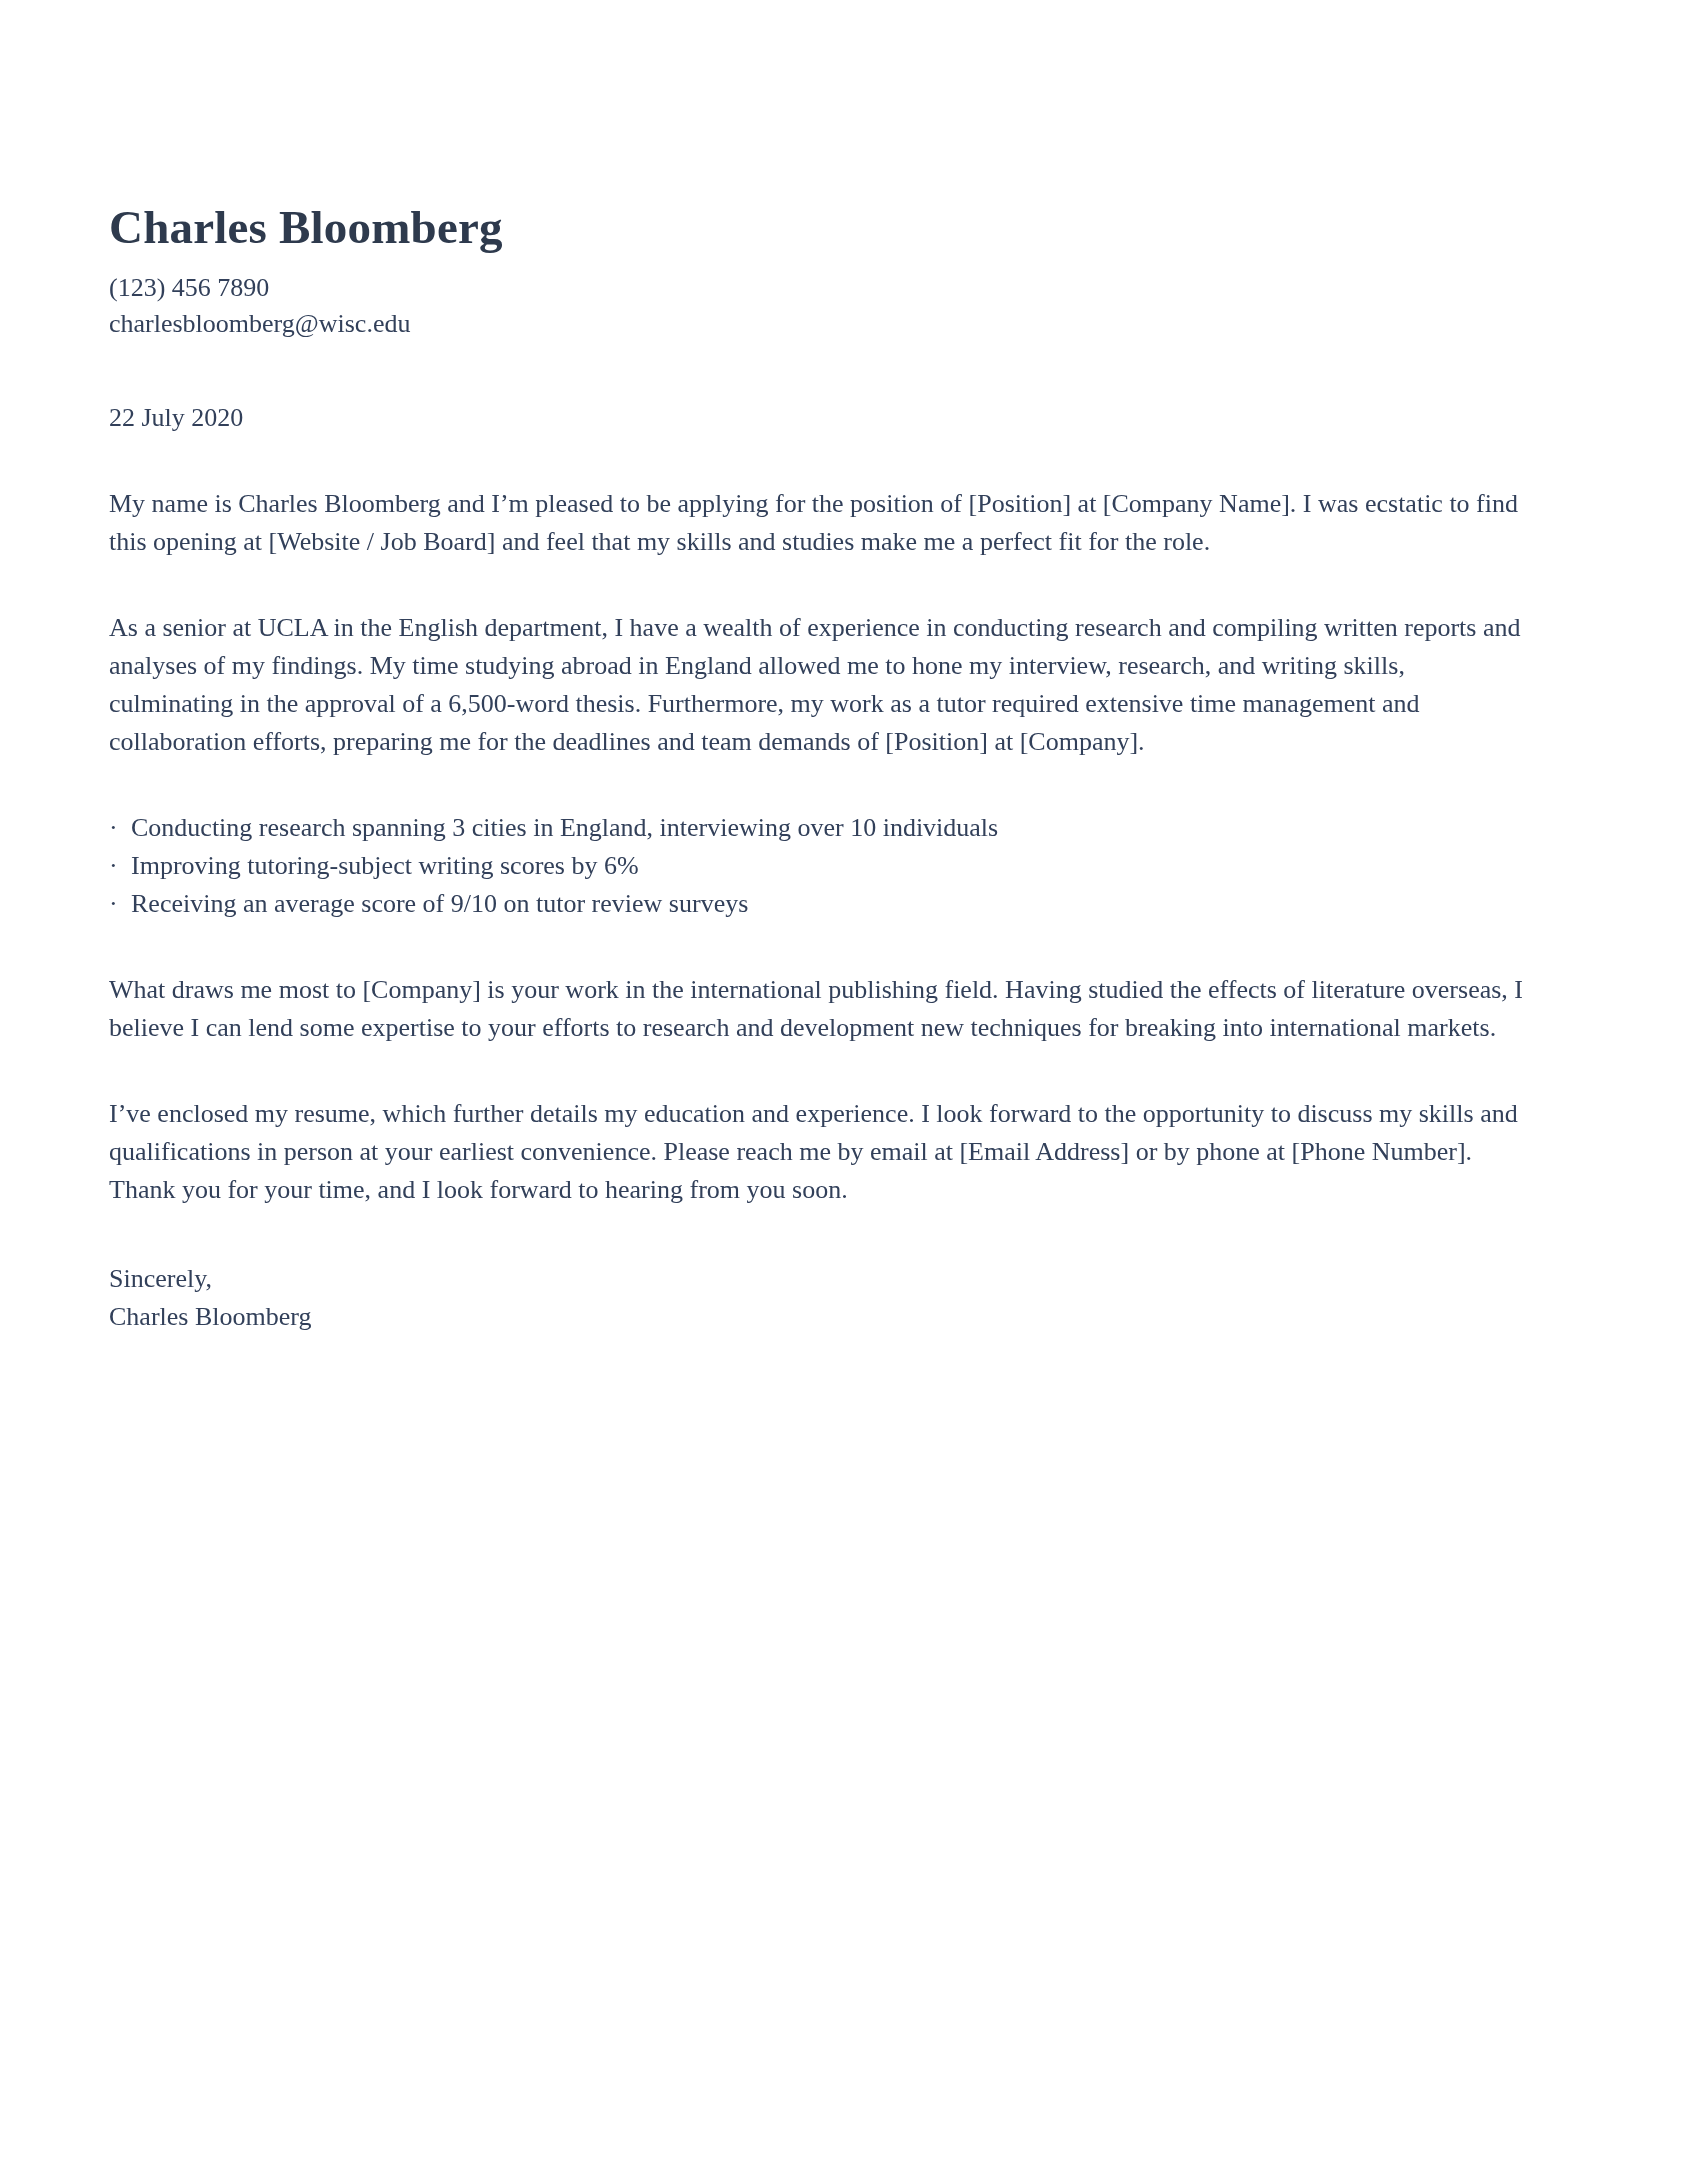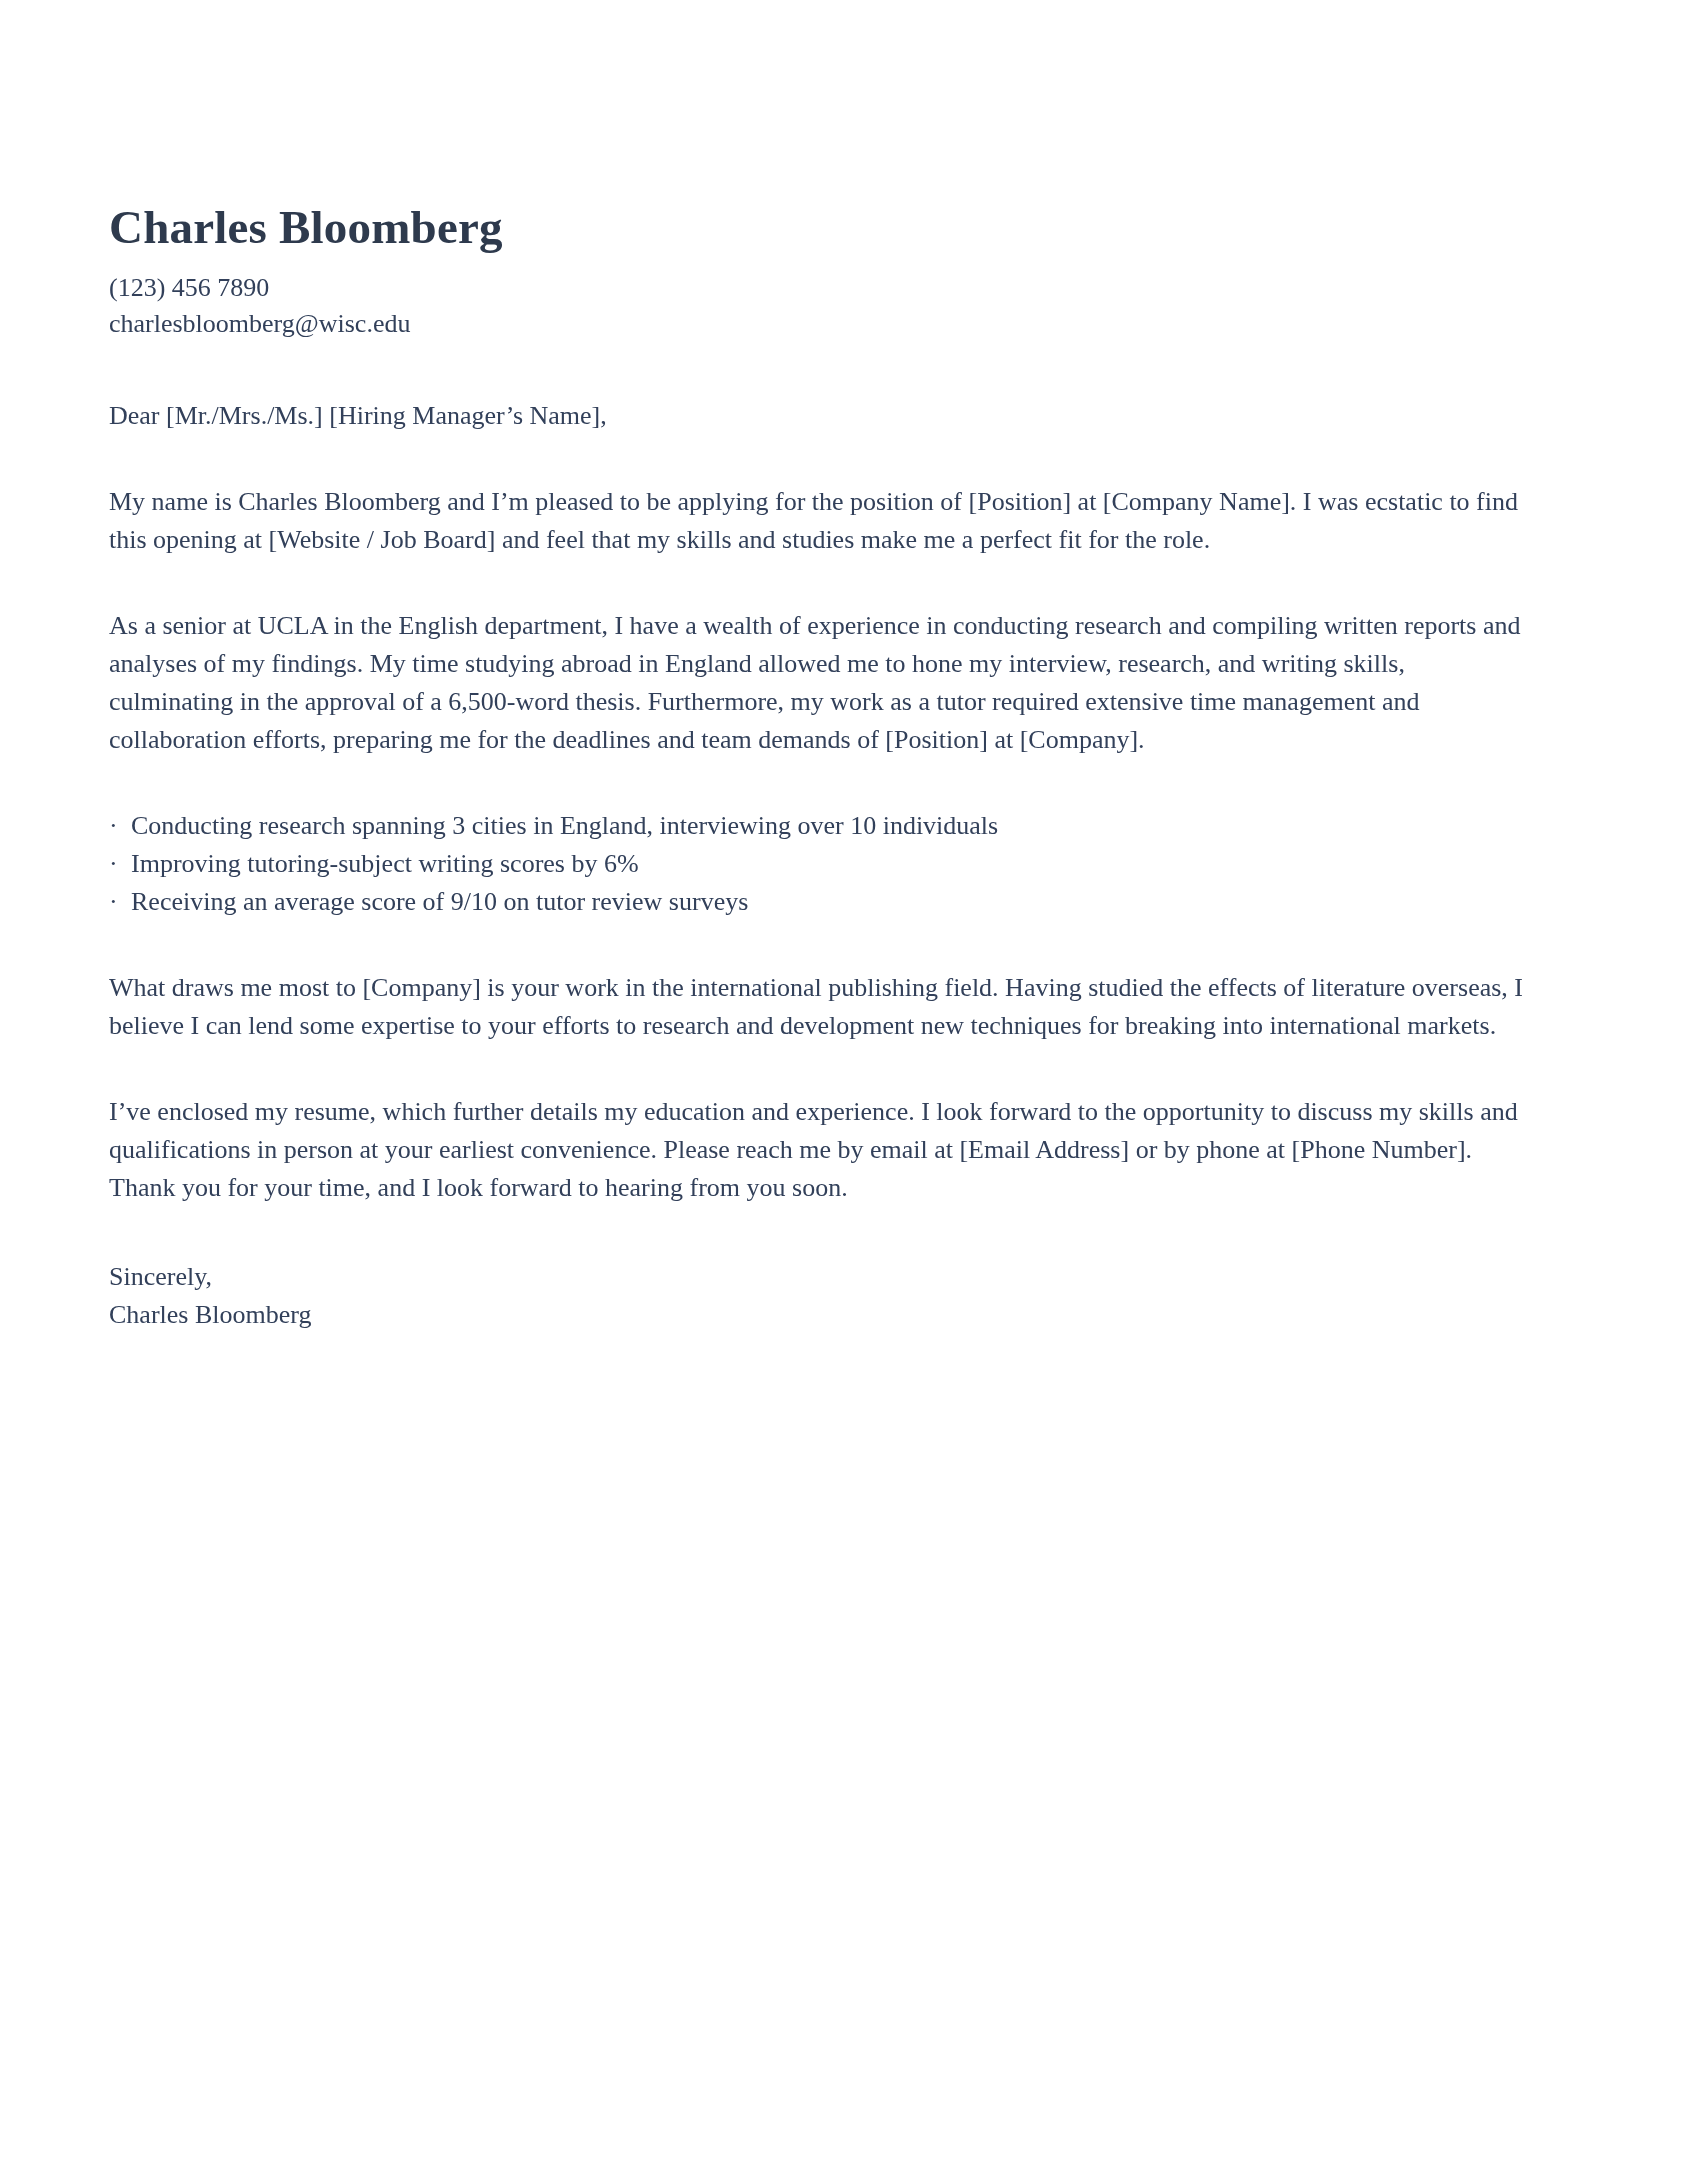--- a/index.html
+++ b/index.html
@@ -96,23 +96,23 @@
   <div class="letter">
 
     <div>
       <h1 class="sender-name">Charles Bloomberg</h1>
       <div class="contact-block">
         <div class="contact-line">(123) 456 7890</div>
         <div class="contact-line">charlesbloomberg@wisc.edu</div>
       </div>
     </div>
 
+    <p class="letter-date">22 July 2020</p>
 
 
-    <p class="salutation">Dear [Mr./Mrs./Ms.] [Hiring Manager’s Name],</p>
 
     <p class="para first">My name is Charles Bloomberg and I’m pleased to be applying for the position of [Position] at [Company Name]. I was ecstatic to find this opening at [Website / Job Board] and feel that my skills and studies make me a perfect fit for the role.</p>
 
     <p class="para">As a senior at UCLA in the English department, I have a wealth of experience in conducting research and compiling written reports and analyses of my findings. My time studying abroad in England allowed me to hone my interview, research, and writing skills, culminating in the approval of a 6,500-word thesis. Furthermore, my work as a tutor required extensive time management and collaboration efforts, preparing me for the deadlines and team demands of [Position] at [Company].</p>
 
     <div class="highlights">
       <ul class="bullet-list">
         <li class="bullet-line">
           <span class="dot">·</span>
           <span>Conducting research spanning 3 cities in England, interviewing over 10 individuals</span>

